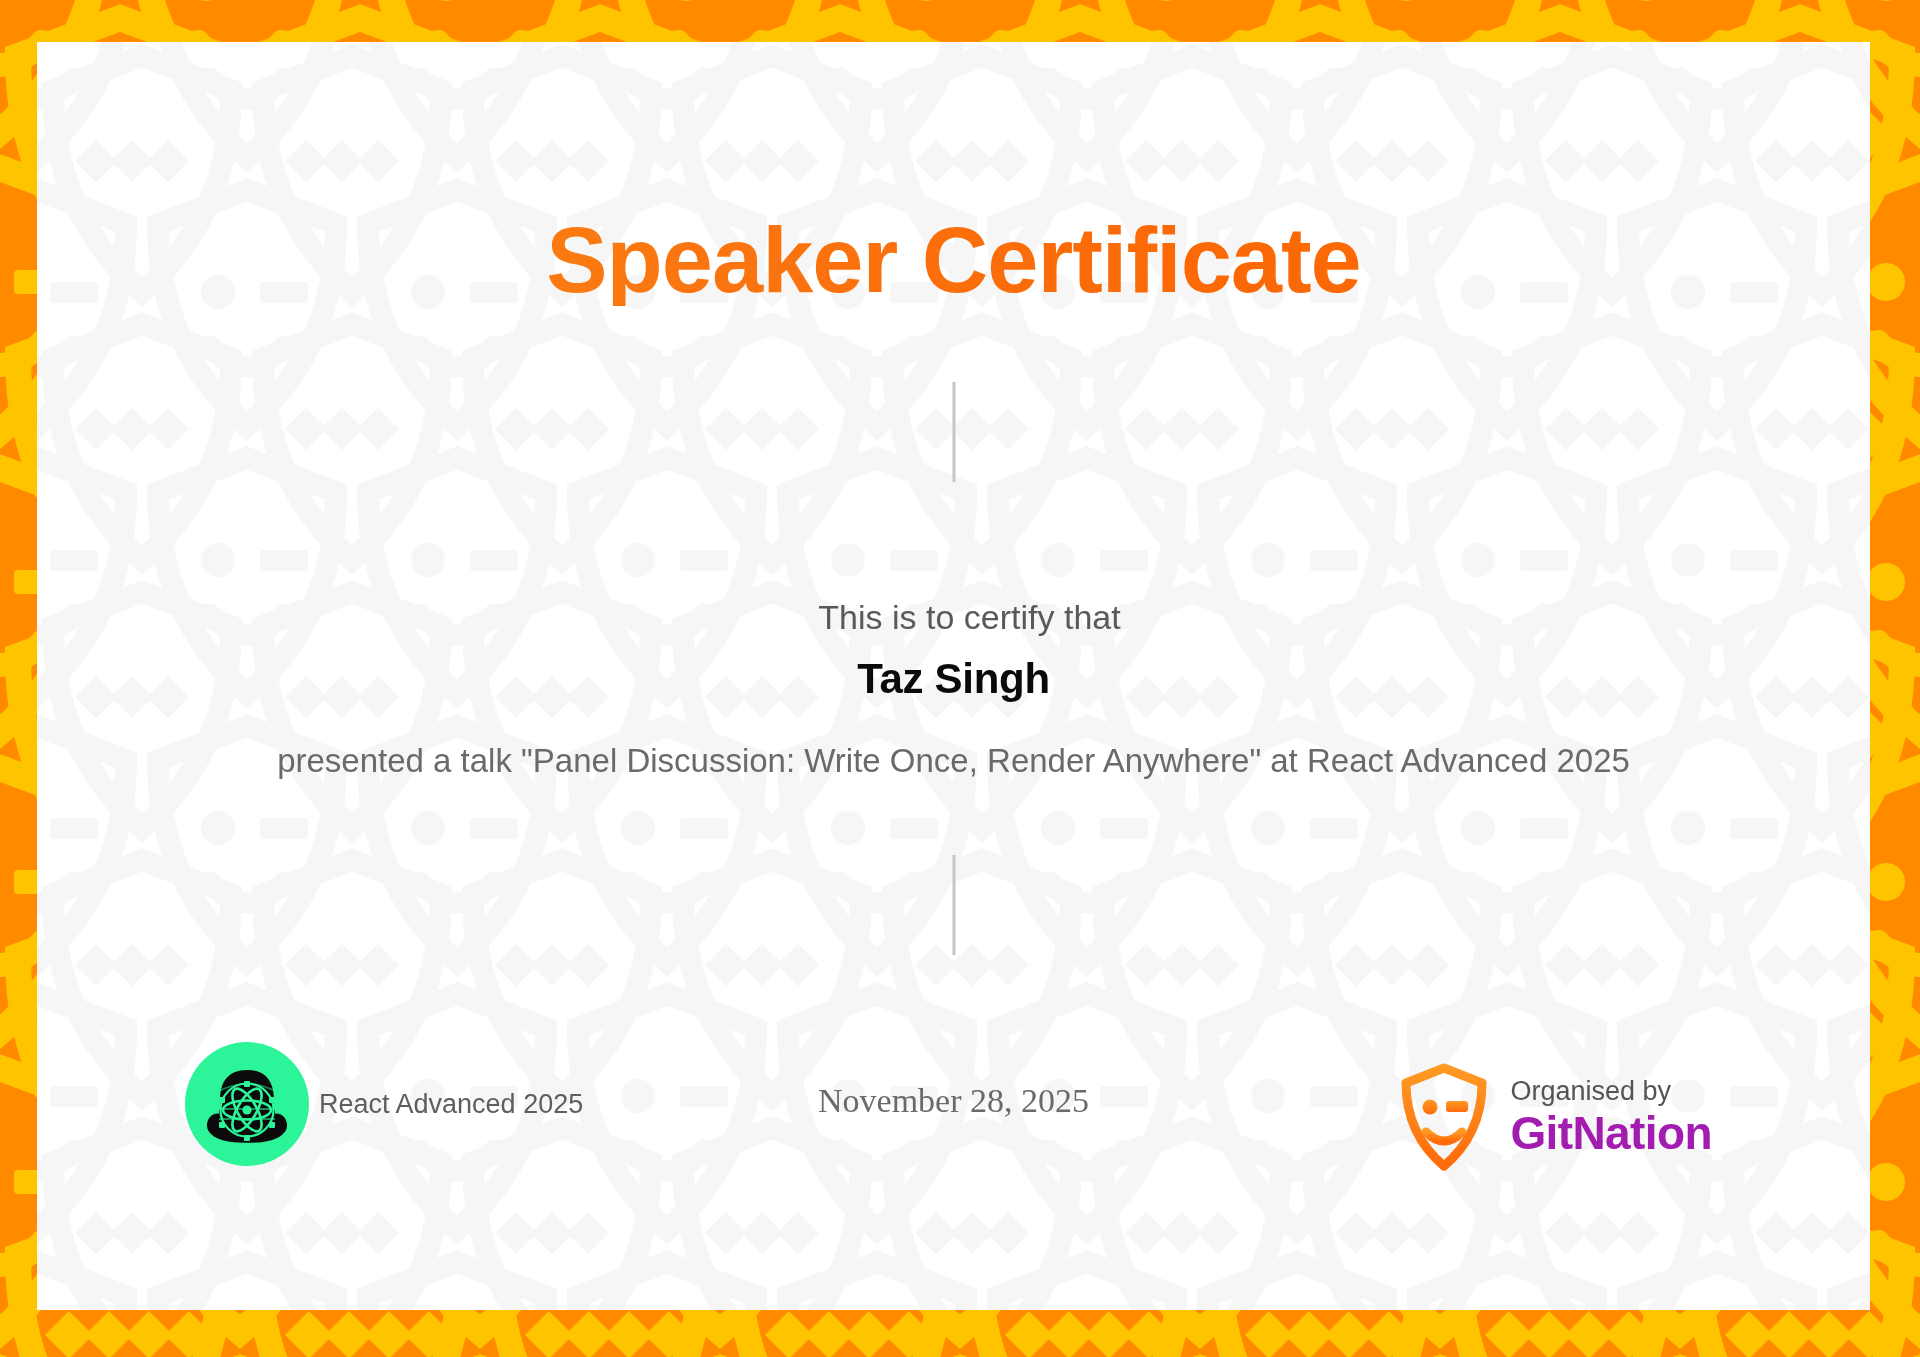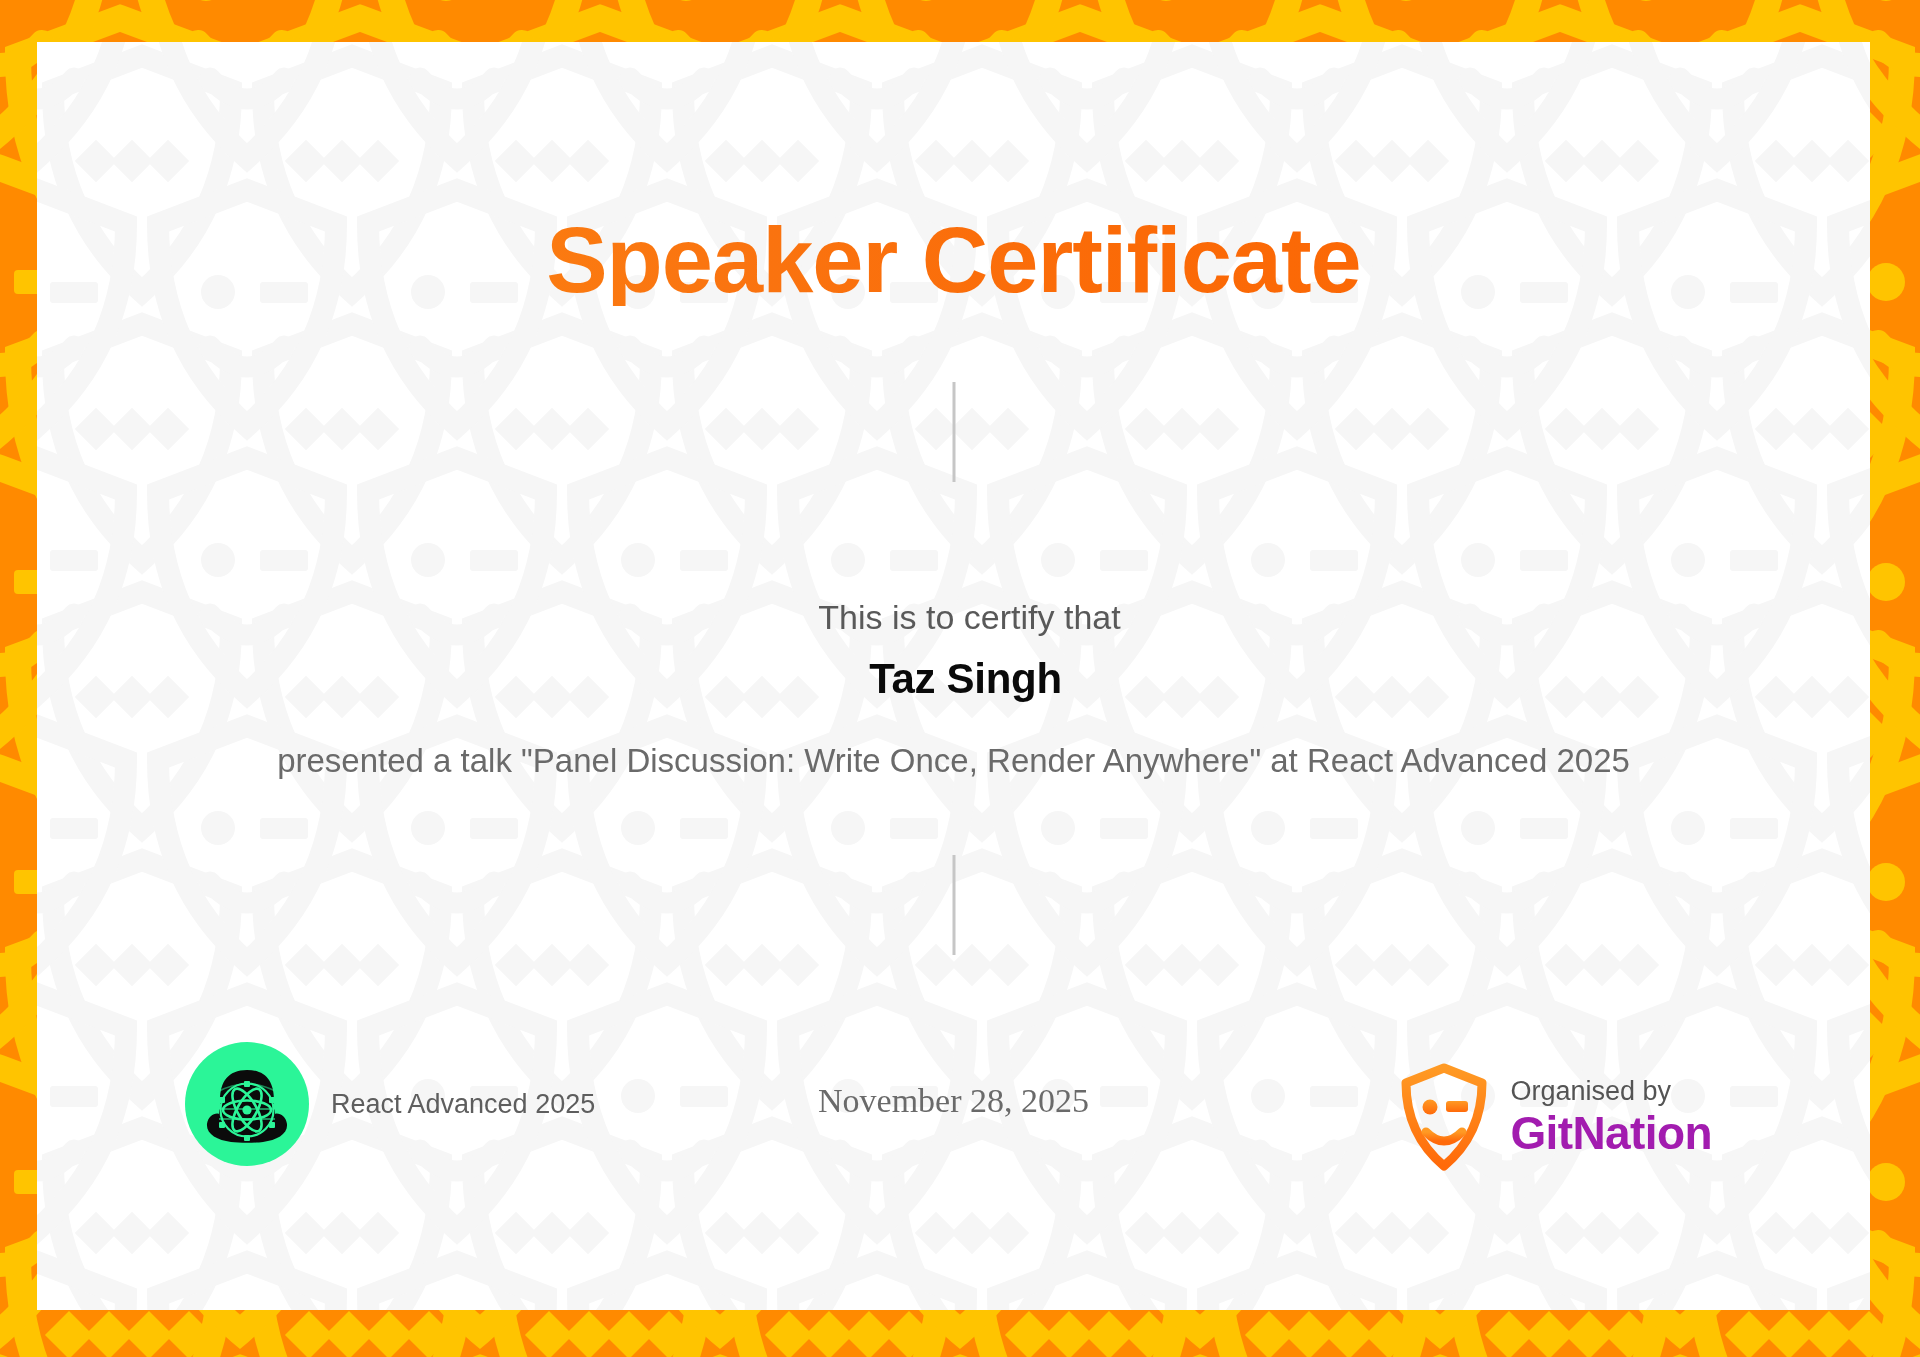--- a/index.html
+++ b/index.html
@@ -89,21 +89,21 @@
     text-align: center;
     font-size: 34px;
     color: #595959;
     font-weight: 400;
     margin-left: 16px;
   }
 
   .recipient-name {
     position: absolute;
     top: 613px;
-    left: 12px;
+    left: 0;
     width: 100%;
     text-align: center;
     font-size: 42px;
     font-weight: 700;
     color: #0A0A0A;
     letter-spacing: -0.3px;
   }
 
   .talk-line {
     position: absolute;
@@ -126,21 +126,21 @@
     width: 100%;
     height: 170px;
   }
 
   .event-block {
     position: absolute;
     left: 148px;
     top: 0;
     display: flex;
     align-items: center;
-    gap: 22px;
+    gap: 10px;
   }
 
   .event-logo {
     width: 124px;
     height: 124px;
     border-radius: 50%;
     background: #2BF598;
     display: flex;
     align-items: center;
     justify-content: center;

